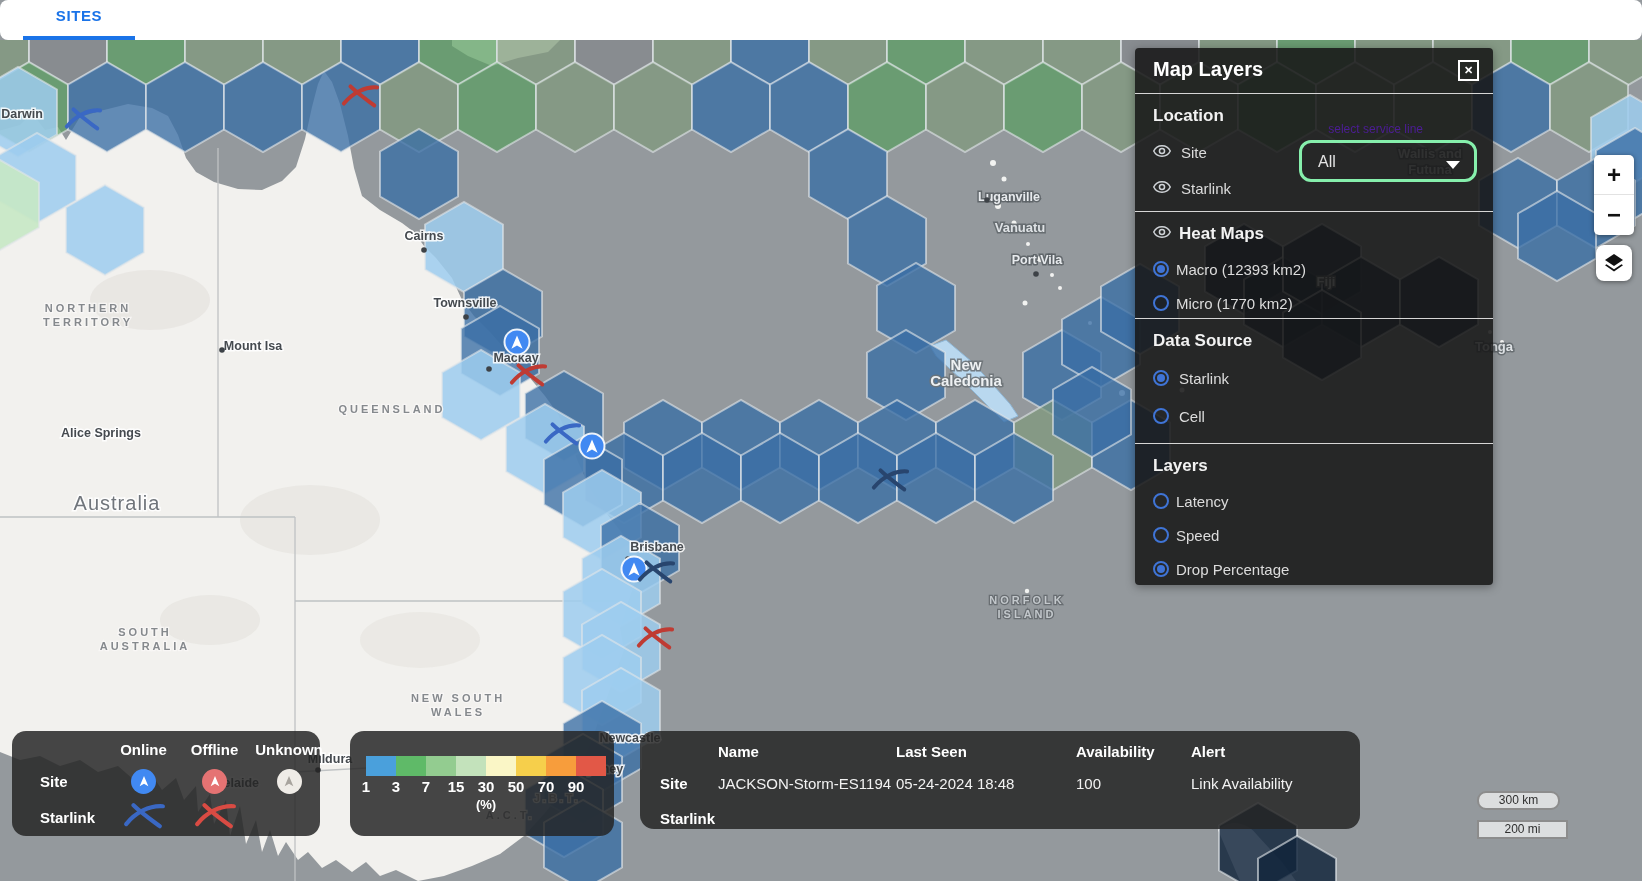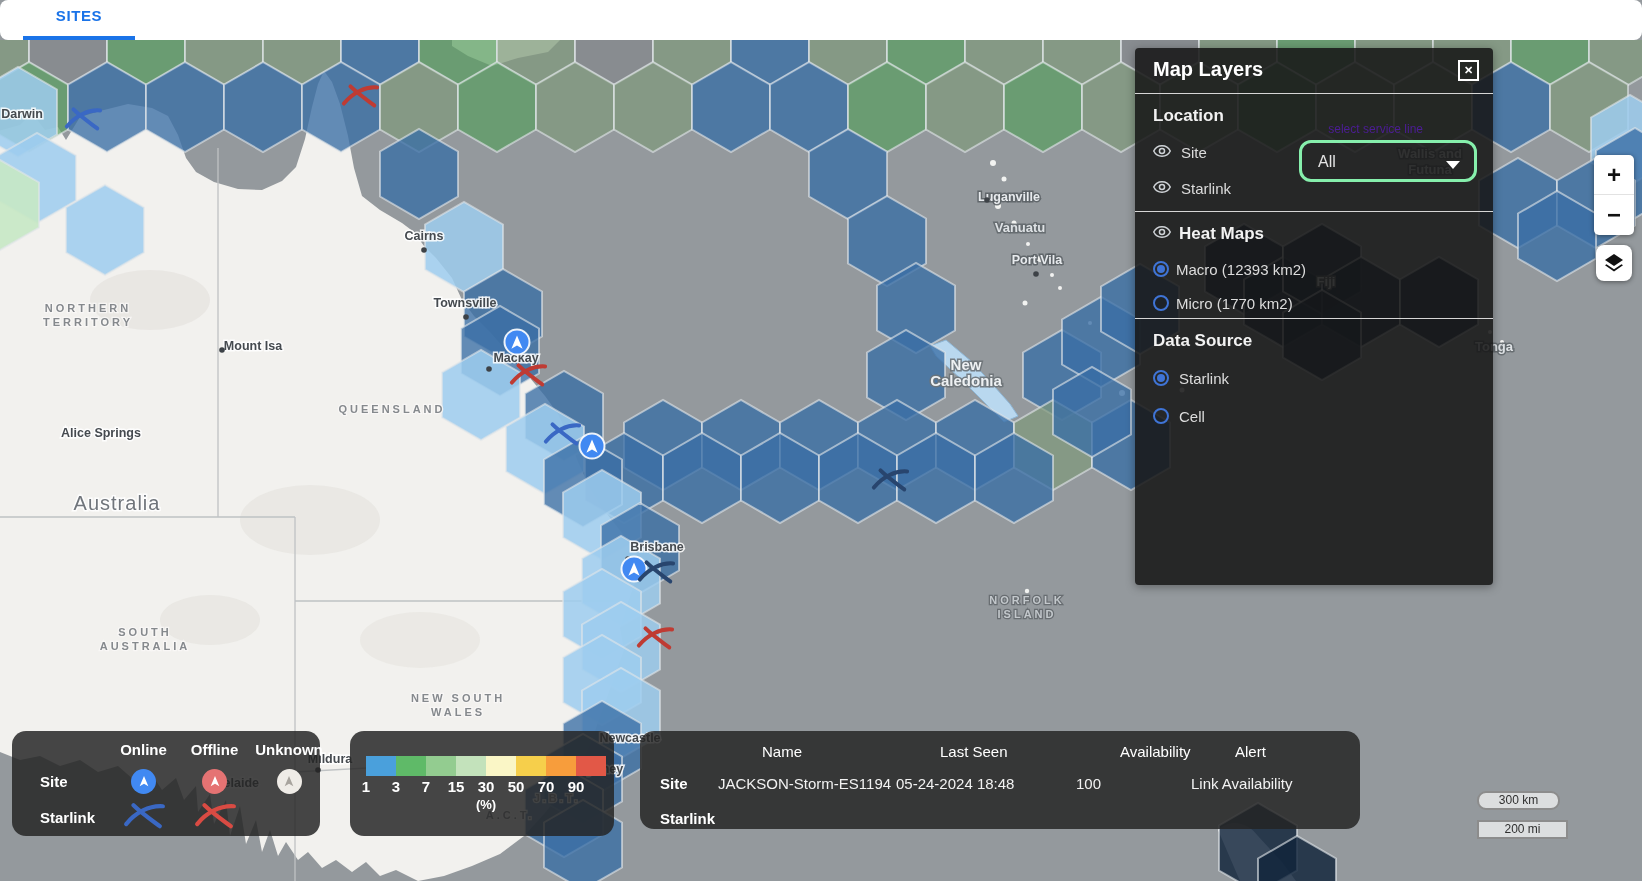--- a/index.html
+++ b/index.html
@@ -56,21 +56,21 @@
   .lg-lab{font-weight:bold;font-size:15px;padding-left:28px;display:flex;align-items:center;height:36px;}
   .lg-cell{display:flex;align-items:center;justify-content:center;height:36px;}
   .mk-circle{width:25px;height:25px;border-radius:50%;display:flex;align-items:center;justify-content:center;}
   #scale-panel{left:350px;top:731px;width:264px;height:105px;}
   #cbar{position:absolute;left:16px;top:25px;width:240px;height:20px;display:flex;}
   .cseg{width:30px;height:20px;}
   .cval{position:absolute;top:47px;width:30px;text-align:center;font-weight:bold;font-size:15px;color:#fff;}
   #cunit{position:absolute;left:16px;top:66px;width:240px;text-align:center;font-weight:bold;font-size:13px;color:#fff;}
   #info-panel{left:640px;top:731px;width:720px;height:98px;}
   #info-grid{display:grid;grid-template-columns:58px 178px 180px 115px 169px;padding:7px 0 0 20px;font-size:15px;}
-  .it-h{font-weight:normal;height:28px;line-height:28px;margin-left:44px;}
+  .it-h{font-weight:bold;height:28px;line-height:28px;}
   .it-lab{font-weight:bold;height:35px;line-height:35px;}
   .it-c{height:35px;line-height:35px;color:#f2f2f2;white-space:nowrap;}
   
   #zoomctl{position:absolute;left:1594px;top:155px;width:40px;height:80px;background:#fff;border-radius:5px;
     box-shadow:0 1px 5px rgba(0,0,0,.45);z-index:25;}
   .zbtn{width:40px;height:40px;text-align:center;line-height:40px;font-size:24px;font-weight:bold;color:#111;cursor:pointer;box-sizing:border-box;}
   #zoom-in{border-bottom:1px solid #e2e2e2;}
   #layersbtn{position:absolute;left:1596px;top:245px;width:36px;height:36px;background:#fff;border-radius:8px;
     box-shadow:0 1px 5px rgba(0,0,0,.45);z-index:25;display:flex;align-items:center;justify-content:center;cursor:pointer;}
   .scalebox{position:absolute;background:rgba(255,255,255,.68);border:2px solid #8c8c8c;box-sizing:border-box;
@@ -362,20 +362,37 @@
         <div class="opt-row h38">
           <span class="rad sel"></span>
           <span>Starlink</span>
         </div>
         <div class="opt-row h38">
           <span class="rad"></span>
           <span>Cell</span>
         </div>
       </div>
   </div>
+  <div class="sec" style="height:142px">
+    <div class="sec-title">Layers</div>
+    <div id="layer-rows">
+        <div class="opt-row h34">
+          <span class="rad"></span>
+          <span>Latency</span>
+        </div>
+        <div class="opt-row h34">
+          <span class="rad"></span>
+          <span>Speed</span>
+        </div>
+        <div class="opt-row h34">
+          <span class="rad sel"></span>
+          <span>Drop Percentage</span>
+        </div>
+      </div>
+  </div>
 </div>
 
 <div id="zoomctl">
   <div class="zbtn" id="zoom-in">+</div>
   <div class="zbtn" id="zoom-out">−</div>
 </div>
 <div id="layersbtn">
   <svg width="24" height="24" viewBox="0 0 24 24">
     <path d="M12 3 L21 9 L12 15 L3 9 Z" fill="#111"></path>
     <path d="M4.5 13.2 L12 18.2 L19.5 13.2 L21 14.2 L12 20.5 L3 14.2 Z" fill="#111"></path>

